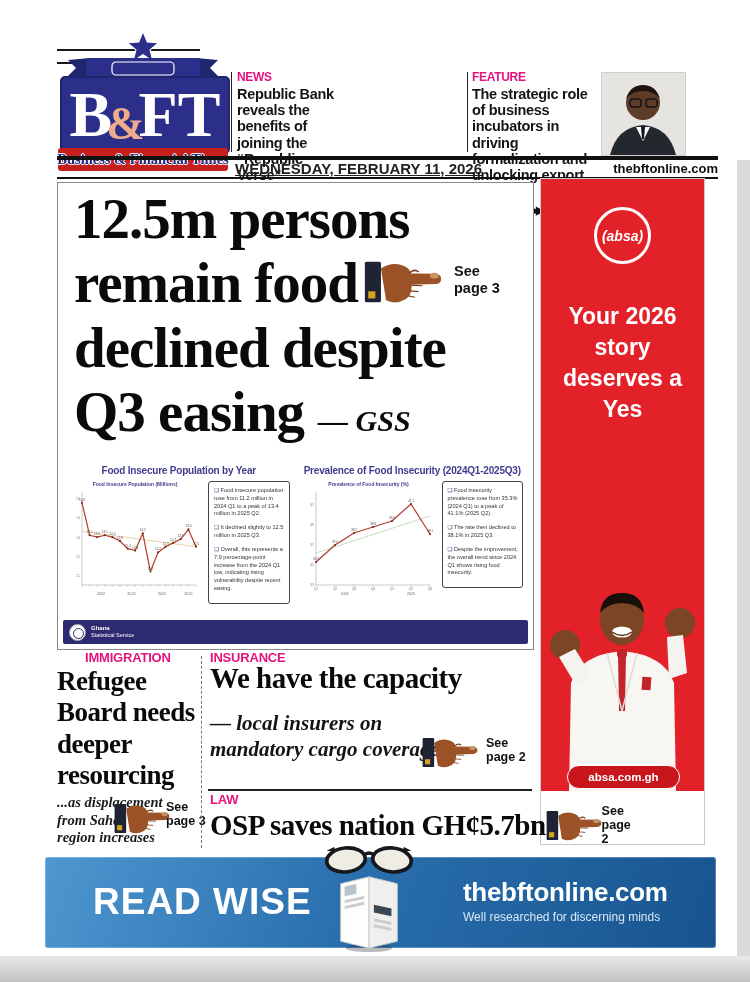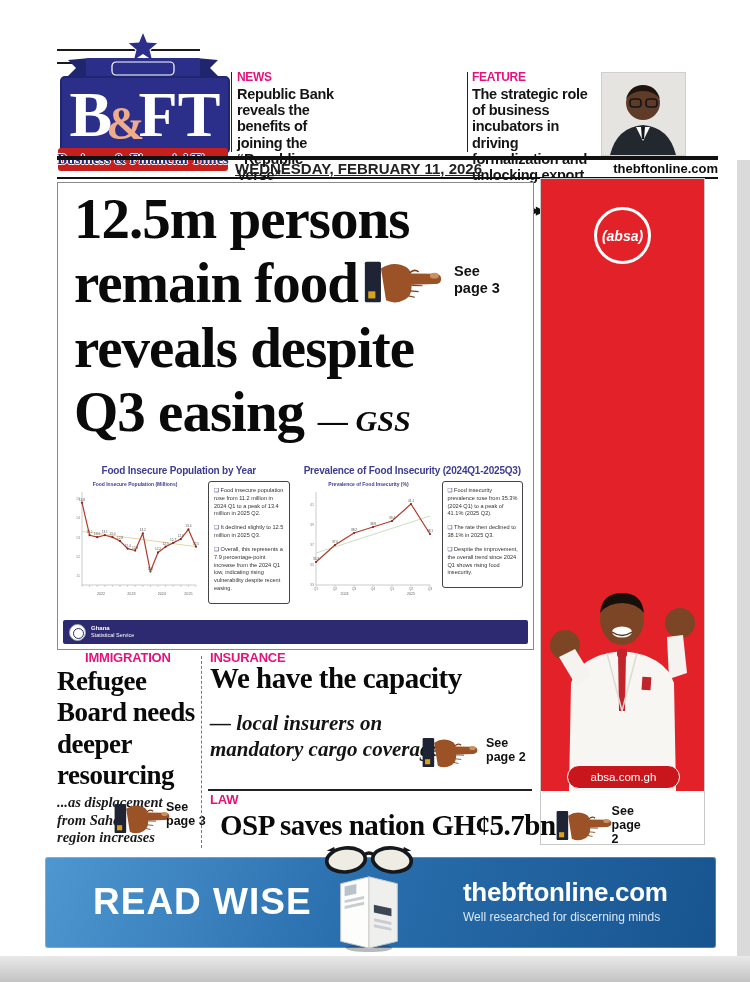--- a/index.html
+++ b/index.html
@@ -78,39 +78,39 @@
   .art-label{position:absolute;font-size:13px;font-weight:bold;color:#e4127d;letter-spacing:-.2px;}
   .serif-h{font-family:"Liberation Serif",serif;font-weight:bold;color:#0a0a0a;}
   .imm-h{position:absolute;left:57px;top:666px;width:152px;font-size:27px;line-height:1.16;letter-spacing:-.5px;}
   .imm-note{position:absolute;left:57px;top:794px;width:106px;font-family:"Liberation Serif",serif;
             font-style:italic;font-weight:bold;font-size:14.5px;line-height:1.22;color:#1a1a1a;}
   .dash-div{position:absolute;left:201px;top:656px;height:192px;border-left:1.5px dashed #777;}
   .ins-h{position:absolute;left:210px;top:662px;font-size:29px;letter-spacing:-.5px;white-space:nowrap;}
   .ins-sub{position:absolute;left:210px;top:710px;width:248px;font-family:"Liberation Serif",serif;
            font-style:italic;font-weight:bold;font-size:21px;line-height:1.25;color:#141414;}
   .law-rule{position:absolute;left:208px;top:789px;width:324px;height:2px;background:#222;}
-  .law-row{position:absolute;left:220px;top:804px;width:322px;display:flex;align-items:center;gap:0;}
+  .law-row{position:absolute;left:210px;top:804px;width:322px;display:flex;align-items:center;gap:0;}
   .law-h{font-size:29px;letter-spacing:-.5px;white-space:nowrap;}
   .finger-sm{width:56px;height:33px;flex:none;}
   .see-sm{font-size:12.5px;font-weight:bold;line-height:1.12;color:#111;}
 
   
   .ad{position:absolute;left:540px;top:178px;width:163px;height:665px;border:1px solid #c9c9c9;
       background:#fff;overflow:hidden;}
   .ad-red{position:absolute;left:0;top:0;width:163px;height:612px;background:#e32129;}
   .ad-logo{position:absolute;left:53px;top:28px;width:51px;height:51px;border:3.5px solid #fff;border-radius:50%;
            display:flex;align-items:center;justify-content:center;color:#fff;font-weight:bold;font-size:14px;font-style:italic;}
   .ad-headline{position:absolute;left:18px;top:122px;width:127px;text-align:center;color:#fff;
                font-size:23px;font-weight:bold;line-height:1.35;}
   .ad-body{position:absolute;left:12px;top:288px;width:139px;text-align:center;color:#fff;
            font-size:12.5px;line-height:1.35;}
   .ad-photo{position:absolute;left:0;top:382px;width:163px;height:230px;}
   .ad-cta{position:absolute;left:26px;top:586px;width:111px;height:22px;background:#c9151c;border:1.5px solid #fff;
           border-radius:12px;display:flex;align-items:center;justify-content:center;color:#fff;
-          font-size:11.5px;font-weight:normal;}
+          font-size:11.5px;font-weight:bold;}
   .ad-terms{position:absolute;left:0;top:622px;width:163px;text-align:center;font-size:8.5px;color:#555;margin-top:48px;}
 
   
   .banner{position:absolute;left:45px;top:857px;width:671px;height:91px;border-radius:3px;
           background:linear-gradient(110deg,#4e97d0 0%,#2a6fae 45%,#17548f 100%);
           box-shadow:inset 0 0 0 1px rgba(255,255,255,.25);}
   .slogan{position:absolute;left:48px;top:24px;color:#fff;font-size:37px;font-weight:bold;letter-spacing:1px;}
   .glasses{position:absolute;left:278px;top:-16px;width:92px;height:36px;}
   .paper{position:absolute;left:288px;top:14px;width:72px;height:82px;}
   .site-block{position:absolute;left:418px;top:20px;color:#fff;}
@@ -237,21 +237,21 @@
   <div class="date-row">
     <span class="date-txt">WEDNESDAY, FEBRUARY 11, 2026</span>
     <span class="site-txt">thebftonline.com</span>
   </div>
   <div class="abs" style="left:57px;top:177px;width:661px;height:1.5px;background:#111;"></div>
 
   <div class="lead-box">
     <div class="lead-headline">
       <span>12.5m persons</span>
       <span>remain food</span>
-      <span>reveals despite</span>
+      <span>declined despite</span>
       <span class="l4">
         <span>Q3 easing</span>
         <span class="attr">— GSS</span>
       </span>
     </div>
     <svg class="finger abs" style="left:306px;top:76px;">
         <use href="#sym-finger"></use>
       </svg>
     <div class="see-block abs" style="left:396px;top:80px;">
       <div>See</div>
@@ -398,20 +398,21 @@
         <span>Statistical Service</span>
       </div>
     </div>
   </div>
 
   <div class="ad">
     <div class="ad-red"></div>
     <div class="ad-logo">
       <span>(absa)</span>
     </div>
+    <div class="ad-headline">Your 2026 story deserves a Yes</div>
     <svg class="ad-photo" viewBox="0 0 163 230">
         <use href="#sym-man2"></use>
       </svg>
     <div class="ad-cta">absa.com.gh</div>
     <div class="ad-terms">Terms and Conditions apply.</div>
   </div>
 
   <div class="art-label" style="left:57px;top:650px;margin-left:28px;">IMMIGRATION</div>
   <div class="imm-h serif-h">Refugee Board needs deeper resourcing</div>
   <div class="imm-note">...as displacement from Sahel region increases</div>

